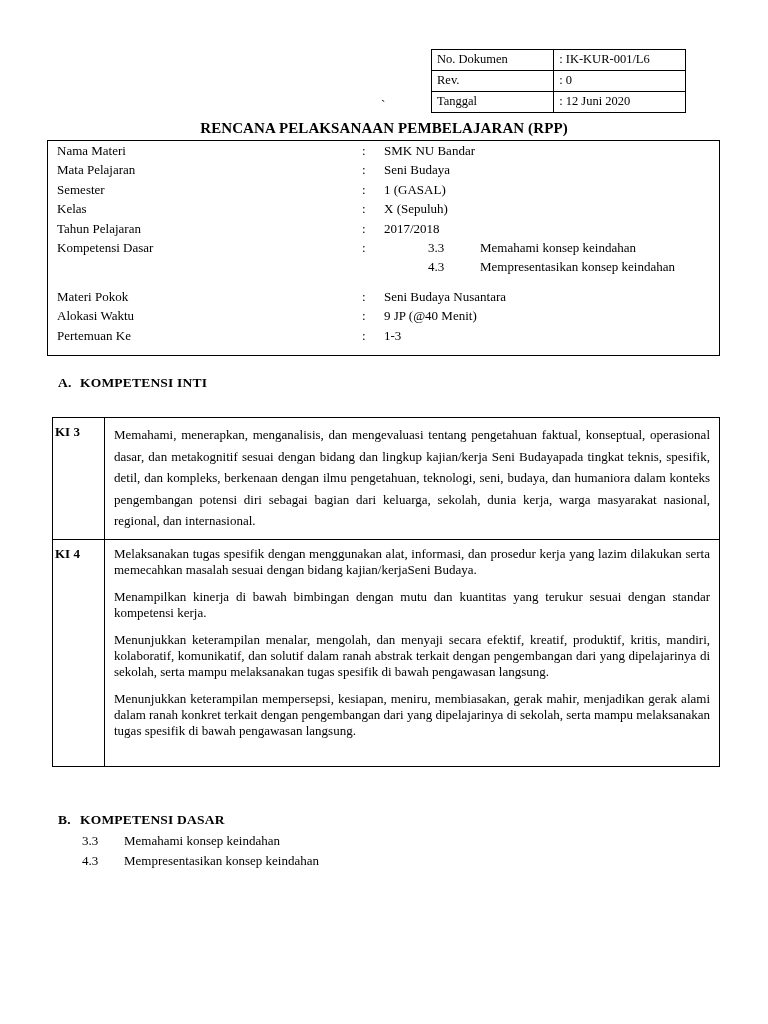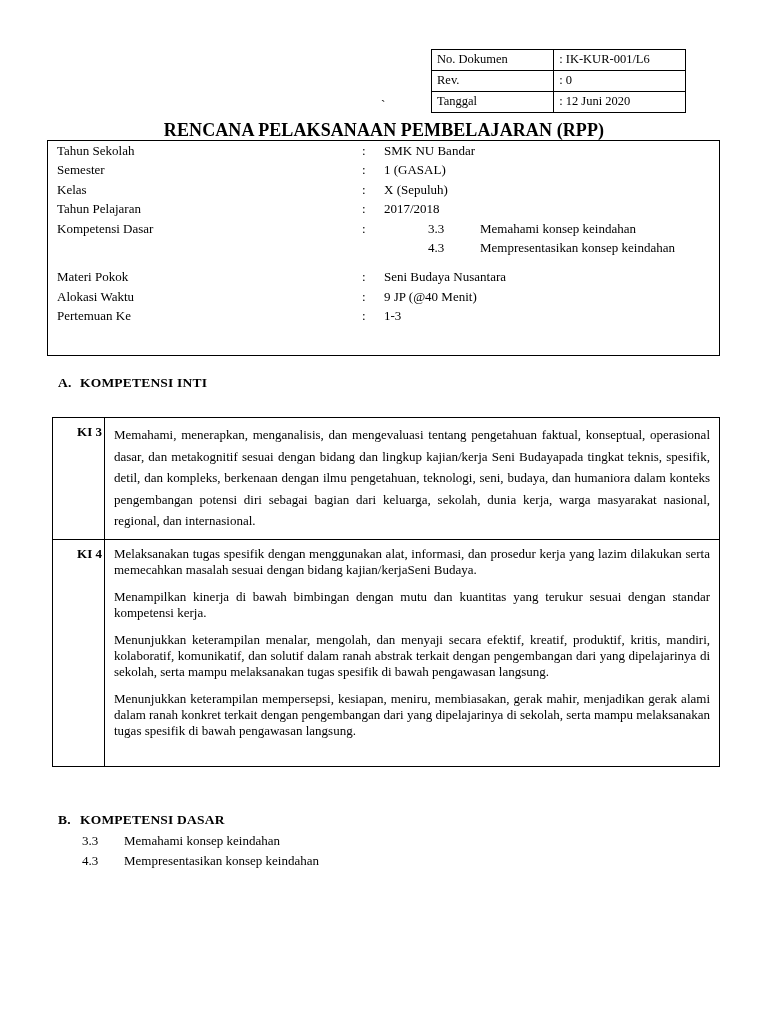--- a/index.html
+++ b/index.html
@@ -52,21 +52,21 @@
     color: #111;
   }
 
   
   .doc-title {
     position: absolute;
     left: 0;
     top: 120px;
     width: 768px;
     text-align: center;
-    font-size: 18px;
+    font-size: 15px;
     font-weight: bold;
     letter-spacing: 0.1px;
   }
 
   
   .ident-box {
     position: absolute;
     left: 47px;
     top: 140px;
     width: 673px;
@@ -132,21 +132,21 @@
     table-layout: fixed;
   }
   .ki-table td {
     border: 1.3px solid #000;
     vertical-align: top;
     padding: 6px 9px 7px 9px;
   }
   .ki-table td.ki-label {
     width: 47px;
     font-weight: bold;
-    text-align: right;
+    text-align: left;
     padding: 6px 2px;
   }
   .ki-table td.ki-body {
     text-align: justify;
     line-height: 21.5px;
   }
   .ki-table p {
     margin: 0 0 11px 0;
     text-align: justify;
     line-height: 16px;
@@ -190,23 +190,28 @@
   </table>
 
   <div class="tick-mark">`</div>
 
   <div class="doc-title">RENCANA PELAKSANAAN PEMBELAJARAN (RPP)</div>
 
   <div class="ident-box">
     <table class="ident-table">
       <tbody>
         <tr>
-          <td class="k">Tahun Sekolah</td>
+          <td class="k">Nama Materi</td>
           <td class="c">:</td>
           <td class="v">SMK NU Bandar</td>
+        </tr>
+        <tr>
+          <td class="k">Mata Pelajaran</td>
+          <td class="c">:</td>
+          <td class="v">Seni Budaya</td>
         </tr>
         <tr>
           <td class="k">Semester</td>
           <td class="c">:</td>
           <td class="v">1 (GASAL)</td>
         </tr>
         <tr>
           <td class="k">Kelas</td>
           <td class="c">:</td>
           <td class="v">X (Sepuluh)</td>

